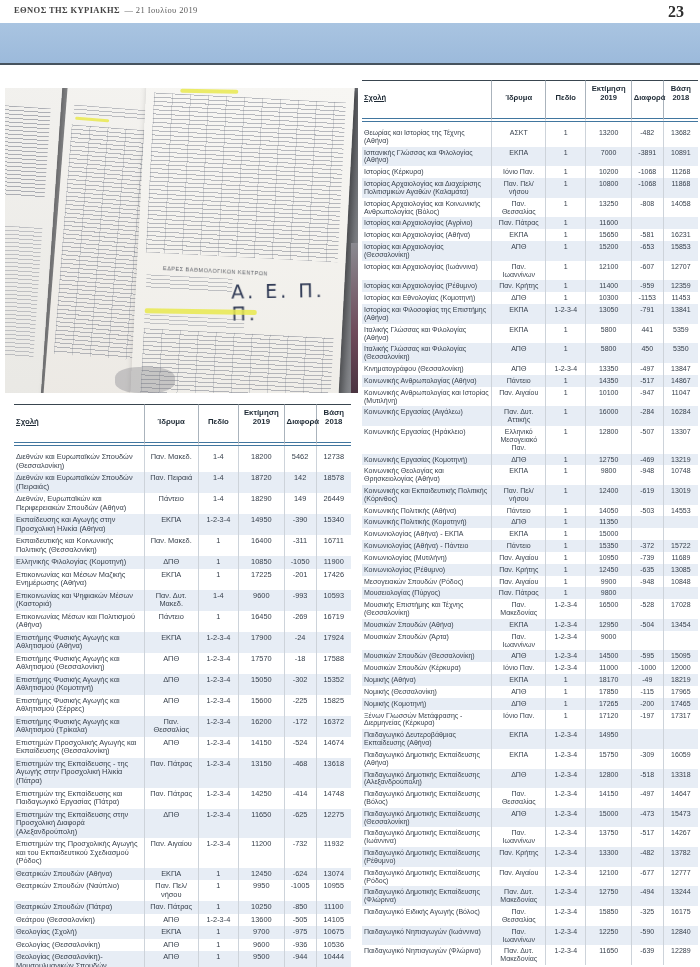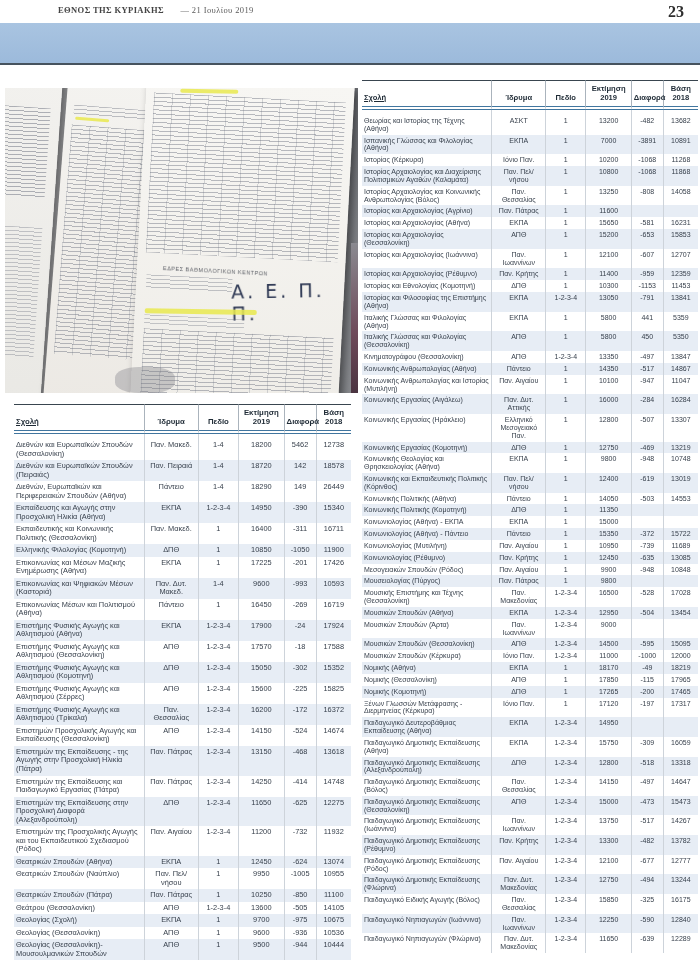--- a/index.html
+++ b/index.html
@@ -2,22 +2,22 @@
 <html><head>
 <meta charset="utf-8">
 <style>
   html,body{margin:0;padding:0;background:#ffffff;}
   #page{position:relative;width:700px;height:967px;background:#ffffff;overflow:hidden;
         font-family:"Liberation Sans",sans-serif;-webkit-font-smoothing:antialiased;}
 
   
   .masthead{position:absolute;left:14px;top:5px;font-family:"Liberation Serif",serif;
             font-size:8.5px;color:#4c4c4c;letter-spacing:.4px;white-space:nowrap;}
-  .masthead .t{font-weight:bold;color:#444;margin-left:44px;}
-  .masthead .d{font-weight:normal;color:#5a5a5a;margin-left:14px;}
+  .masthead .t{font-weight:bold;color:#444;}
+  .masthead .d{font-weight:normal;color:#5a5a5a;margin-left:2px;}
   .pagenum{position:absolute;right:16px;top:3px;font-family:"Liberation Serif",serif;
            font-size:16px;font-weight:bold;color:#2e2e2e;}
 
   
   .band{position:absolute;left:0;top:23px;width:700px;height:40px;
         background:linear-gradient(#a9c4e1,#9cbadb);border-bottom:2px solid #46535e;}
 
   
   .photo{position:absolute;left:5px;top:88px;width:353px;height:305px;overflow:hidden;
          background:linear-gradient(100deg,#909296 0%,#b2b2b4 22%,#6e7074 40%,#9a9ca0 55%,#64666c 78%,#8b8d91 100%);}
@@ -38,21 +38,21 @@
   .rightsliver{position:absolute;right:0;bottom:0;width:7px;height:150px;
         background:linear-gradient(#8a8a90,#6e4a5a 60%,#4a3340);}
 
   
   .tblwrap{position:absolute;overflow:hidden;}
   .wl{left:14px;top:404px;width:337px;height:563px;}
   .wr{left:362px;top:80px;width:336px;height:887px;}
   table{width:100%;border-collapse:separate;border-spacing:0;table-layout:fixed;}
   col.c0{width:38.5%}col.c1{width:16%}col.c2{width:12%}col.c3{width:13.5%}col.c4{width:9.5%}col.c5{width:10.5%}
   th{font-weight:bold;color:#1e2a35;text-align:center;vertical-align:bottom;
-     padding:3px 2px 4px;border-top:1px solid #39454f;border-bottom:4px double #41769f;margin-top:44px;}
+     padding:3px 2px 16px;border-top:1px solid #39454f;border-bottom:4px double #41769f;margin-top:44px;}
   th:first-child{text-align:left;padding-left:2px;text-decoration:underline;}
   th + th{border-left:1px solid #aab3bc;}
   td{vertical-align:top;color:#353e4a;text-align:center;padding:2px 2px;word-wrap:break-word;}
   td:first-child{text-align:left;padding-left:2px;}
   td + td{border-left:1px solid #cdd3da;}
   tbody tr:nth-child(even){background:#e7edf5;}
   tbody tr:first-child td{padding-top:7px;}
   .wl th{font-size:7.8px;}
   .wl td{font-size:7.4px;line-height:1.15;}
   .wr th{font-size:7.6px;}

